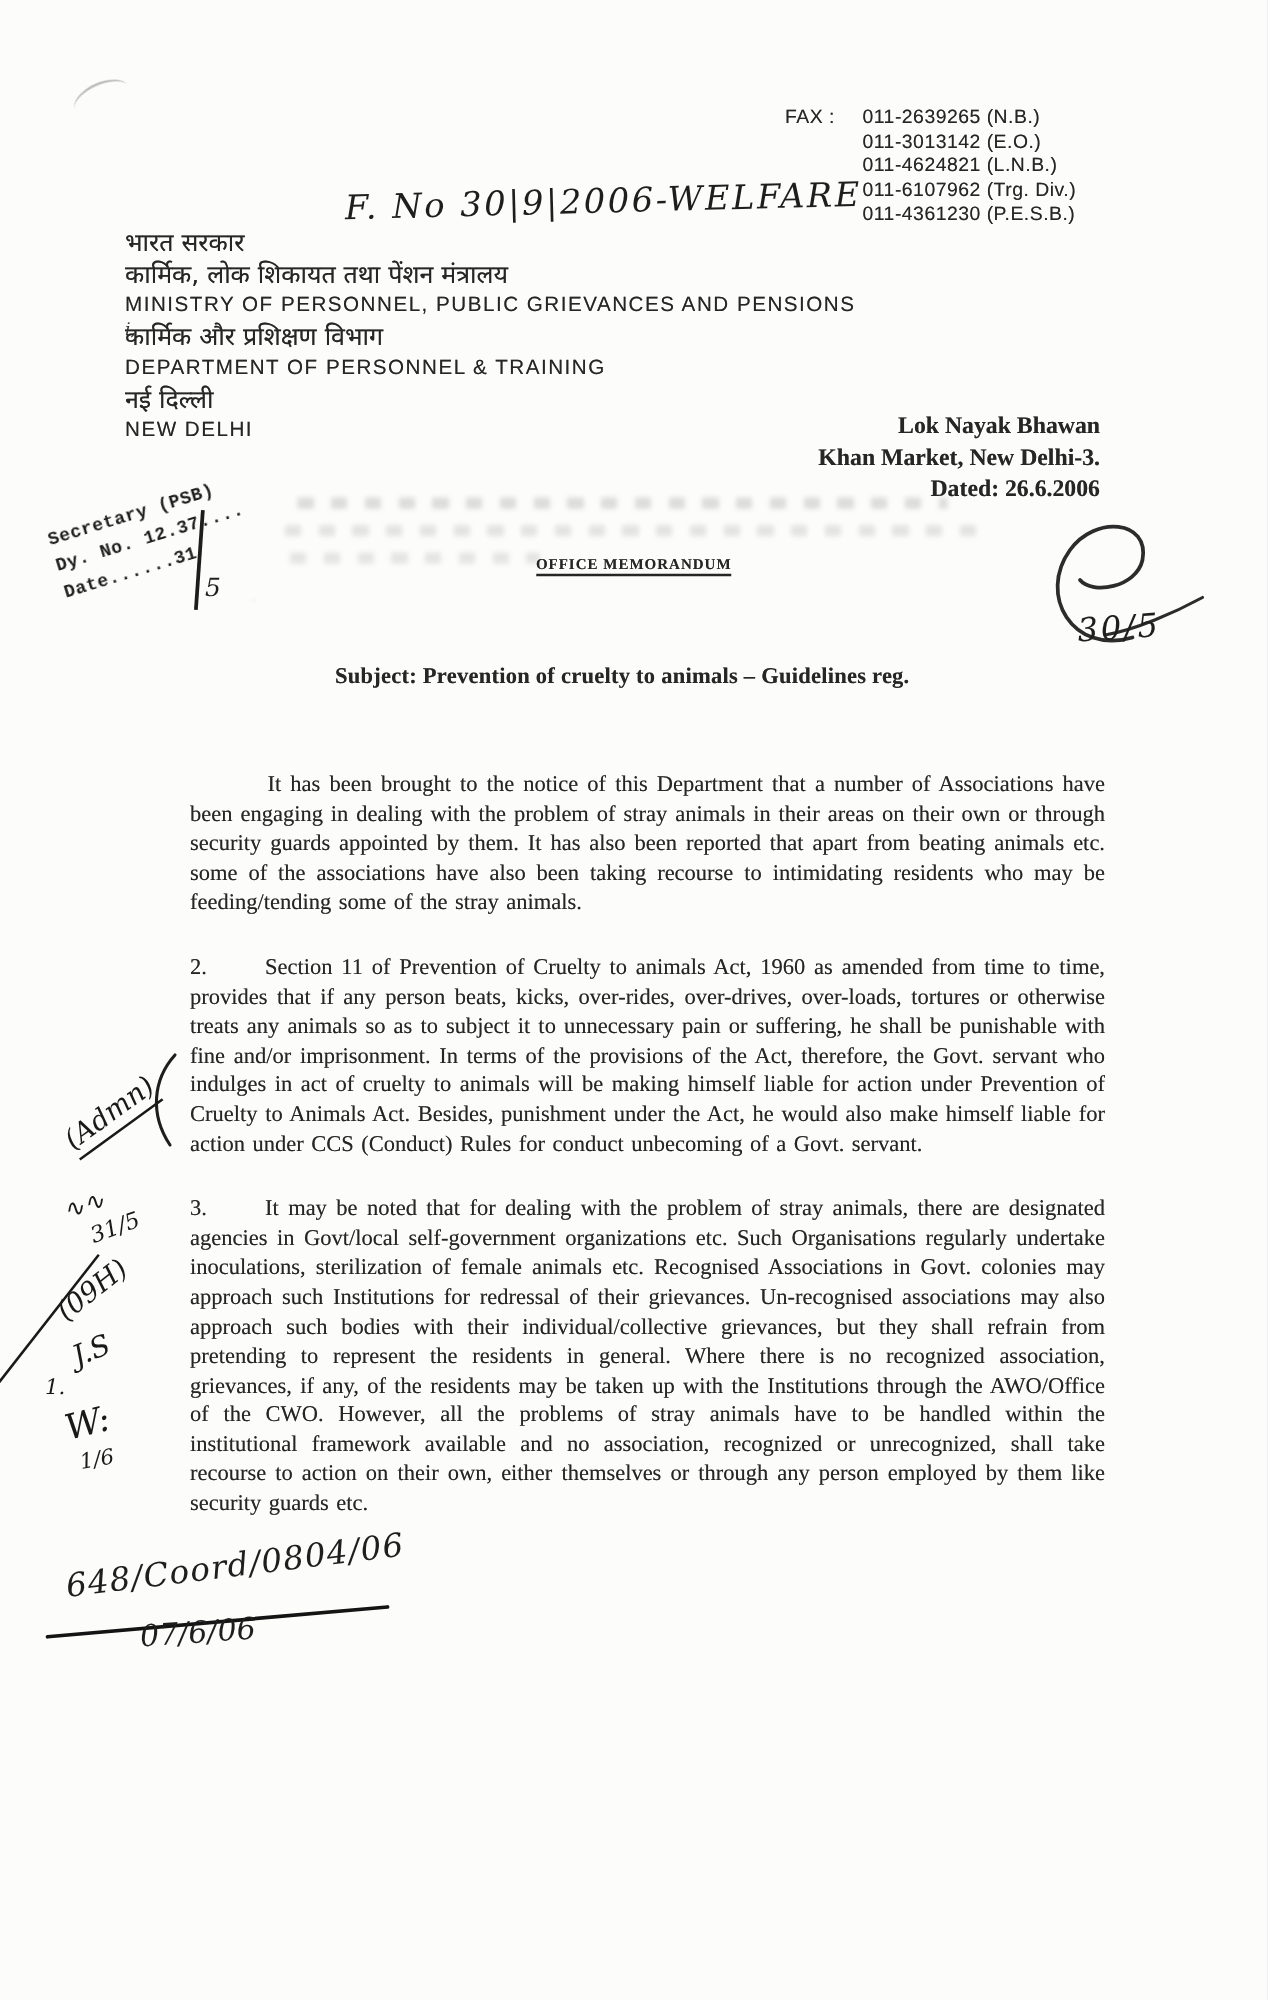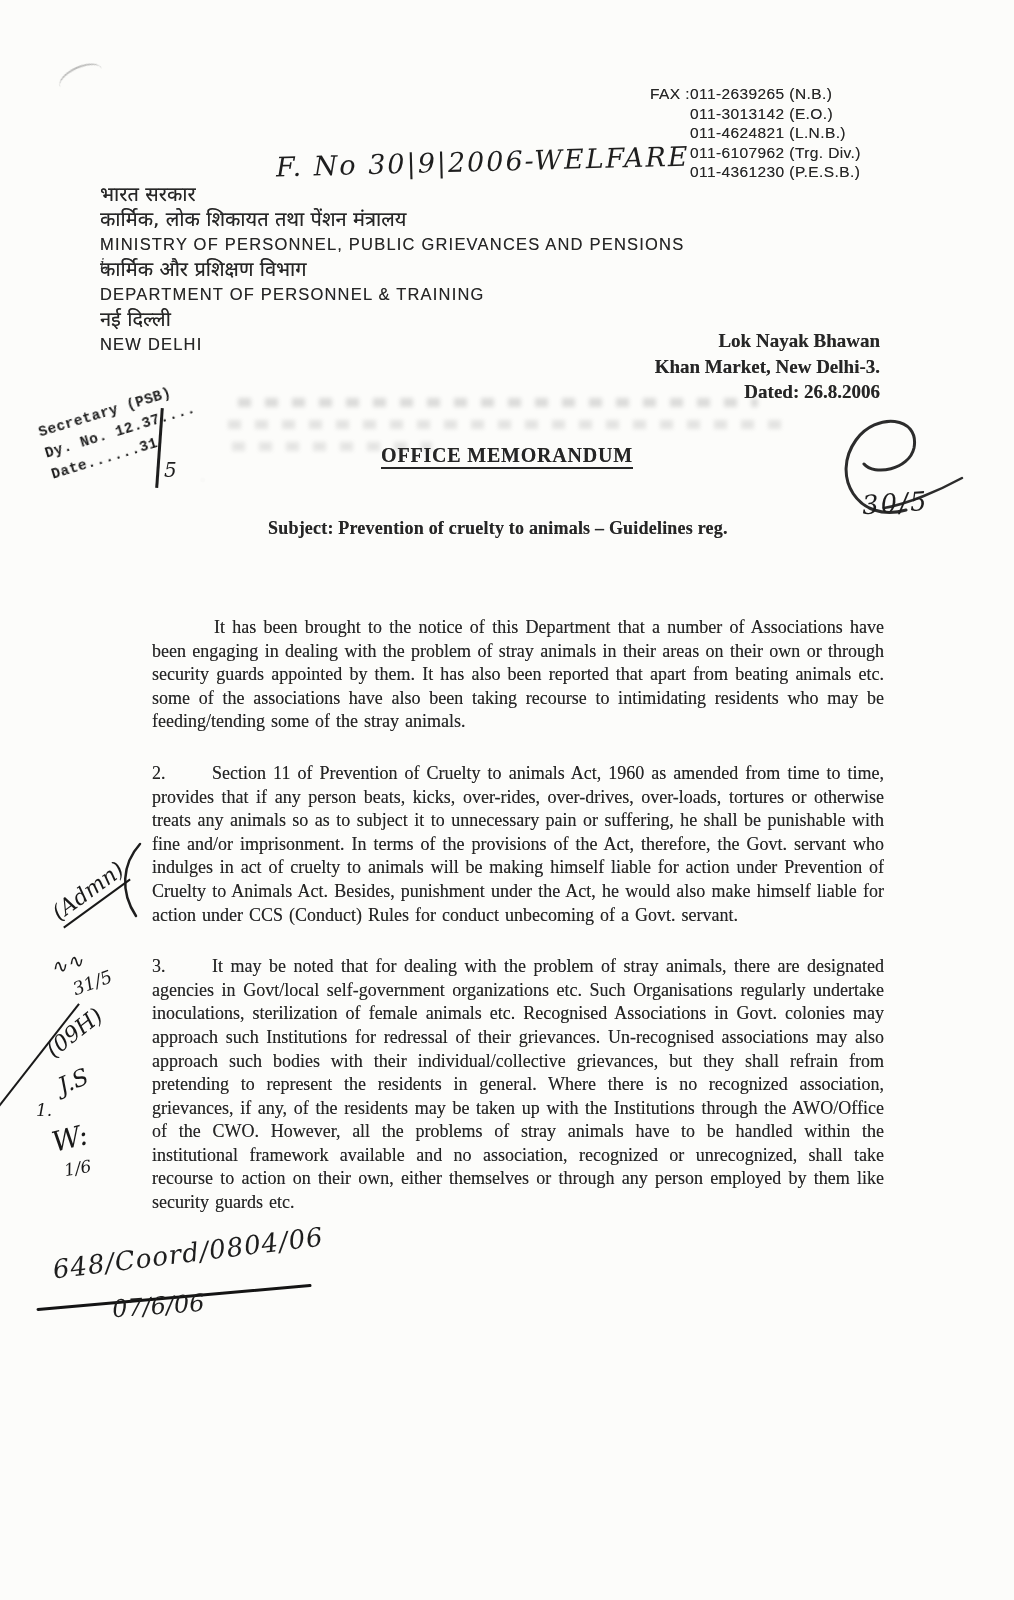--- a/index.html
+++ b/index.html
@@ -11,21 +11,21 @@
     overflow:hidden;
     color:#232323;
     font-family:"Liberation Serif", serif;
   }
   .abs { position:absolute; }
   .scan-ink { color:#262626; text-shadow:0 0 0.5px rgba(40,40,40,0.55); }
 
   
   .fax-block { left:628px; top:84px; font-family:"Liberation Sans", sans-serif; font-size:15.5px; line-height:19.5px; letter-spacing:0.4px; }
   .fax-row { display:flex; }
-  .fax-label { width:62px;text-align:right; }
+  .fax-label { width:62px; }
   
   .hand { font-family:"DejaVu Serif", serif; font-style:italic; color:#1e1e1e; }
   .file-no { left:276px; top:146px; font-size:27px; letter-spacing:2px; transform:rotate(-1.5deg); }
 
   
   .letterhead { left:100px; top:182px; width:600px; }
   .lh-hi { font-family:"DejaVu Sans", sans-serif; font-size:20px; line-height:25px; }
   .lh-en { font-family:"Liberation Sans", sans-serif; font-size:16.5px; line-height:25px; letter-spacing:1.2px; }
 
   
@@ -33,29 +33,29 @@
 
   
   .stamp { left:42px; top:398px; transform:rotate(-17deg); font-family:"Liberation Mono", monospace; font-weight:bold; font-size:14.5px; line-height:22px; color:#1d1d1d; letter-spacing:0.5px; filter:blur(0.3px); }
   .stamp-slash { left:158px; top:408px; width:2.5px; height:80px; background:#1d1d1d; transform:rotate(4deg); }
   .stamp-five { left:164px; top:458px; font-size:20px; font-family:"DejaVu Serif", serif; font-style:italic; }
 
   
   .smudge { height:9px; background:repeating-linear-gradient(90deg, rgba(100,100,100,0.5) 0 13px, transparent 13px 27px); filter:blur(2.2px); opacity:0.42; }
 
   
-  .memo-title { left:0; top:444px; width:1014px; text-align:center; font-size:20px; font-weight:bold; letter-spacing:0.8px; }
+  .memo-title { left:0; top:444px; width:1014px; text-align:center; font-size:12px; font-weight:bold; letter-spacing:0.8px; }
   .memo-title span { border-bottom:2.5px solid #262626; padding-bottom:1px; }
 
   
   .sig { left:828px; top:412px; }
   .sig-note { left:862px; top:488px; font-size:26px; letter-spacing:2px; transform:rotate(-4deg); }
 
   
-  .subject { left:268px; top:518px; font-size:18px; font-weight:bold; letter-spacing:0.2px; }
+  .subject { left:268px; top:530px; font-size:18px; font-weight:bold; letter-spacing:0.2px; }
 
   
   .body-text { left:152px; top:588px; width:732px; font-size:18px; line-height:23.6px; text-align:justify; word-spacing:1.5px; }
   .para { margin:0 0 28px 0; }
   .para-indent { text-indent:62px;margin-top:28px; }
   .para-num { display:inline-block; width:60px; text-indent:0; }
 
   
   .mnote { font-family:"DejaVu Serif", serif; font-style:italic; color:#191919; }
   .m-admn { left:48px; top:878px; font-size:22px; transform:rotate(-36deg); border-bottom:2px solid #191919; padding-bottom:2px; }
@@ -116,21 +116,21 @@
     <div class="lh-en">DEPARTMENT OF PERSONNEL &amp; TRAINING</div>
     <div class="lh-hi">नई दिल्ली</div>
     <div class="lh-en">NEW DELHI</div>
   </div>
 
   <div class="abs tiny-mark hand">i,</div>
 
   <div class="abs addr scan-ink">
     <div>Lok Nayak Bhawan</div>
     <div>Khan Market, New Delhi-3.</div>
-    <div>Dated: 26.8.2006</div>
+    <div>Dated: 26.6.2006</div>
   </div>
 
   <div class="abs stamp">
     <div>Secretary (PSB)</div>
     <div>Dy. No. 12.37....</div>
     <div>Date......31</div>
   </div>
   <div class="abs stamp-slash"></div>
   <div class="abs stamp-five hand">5</div>
 

